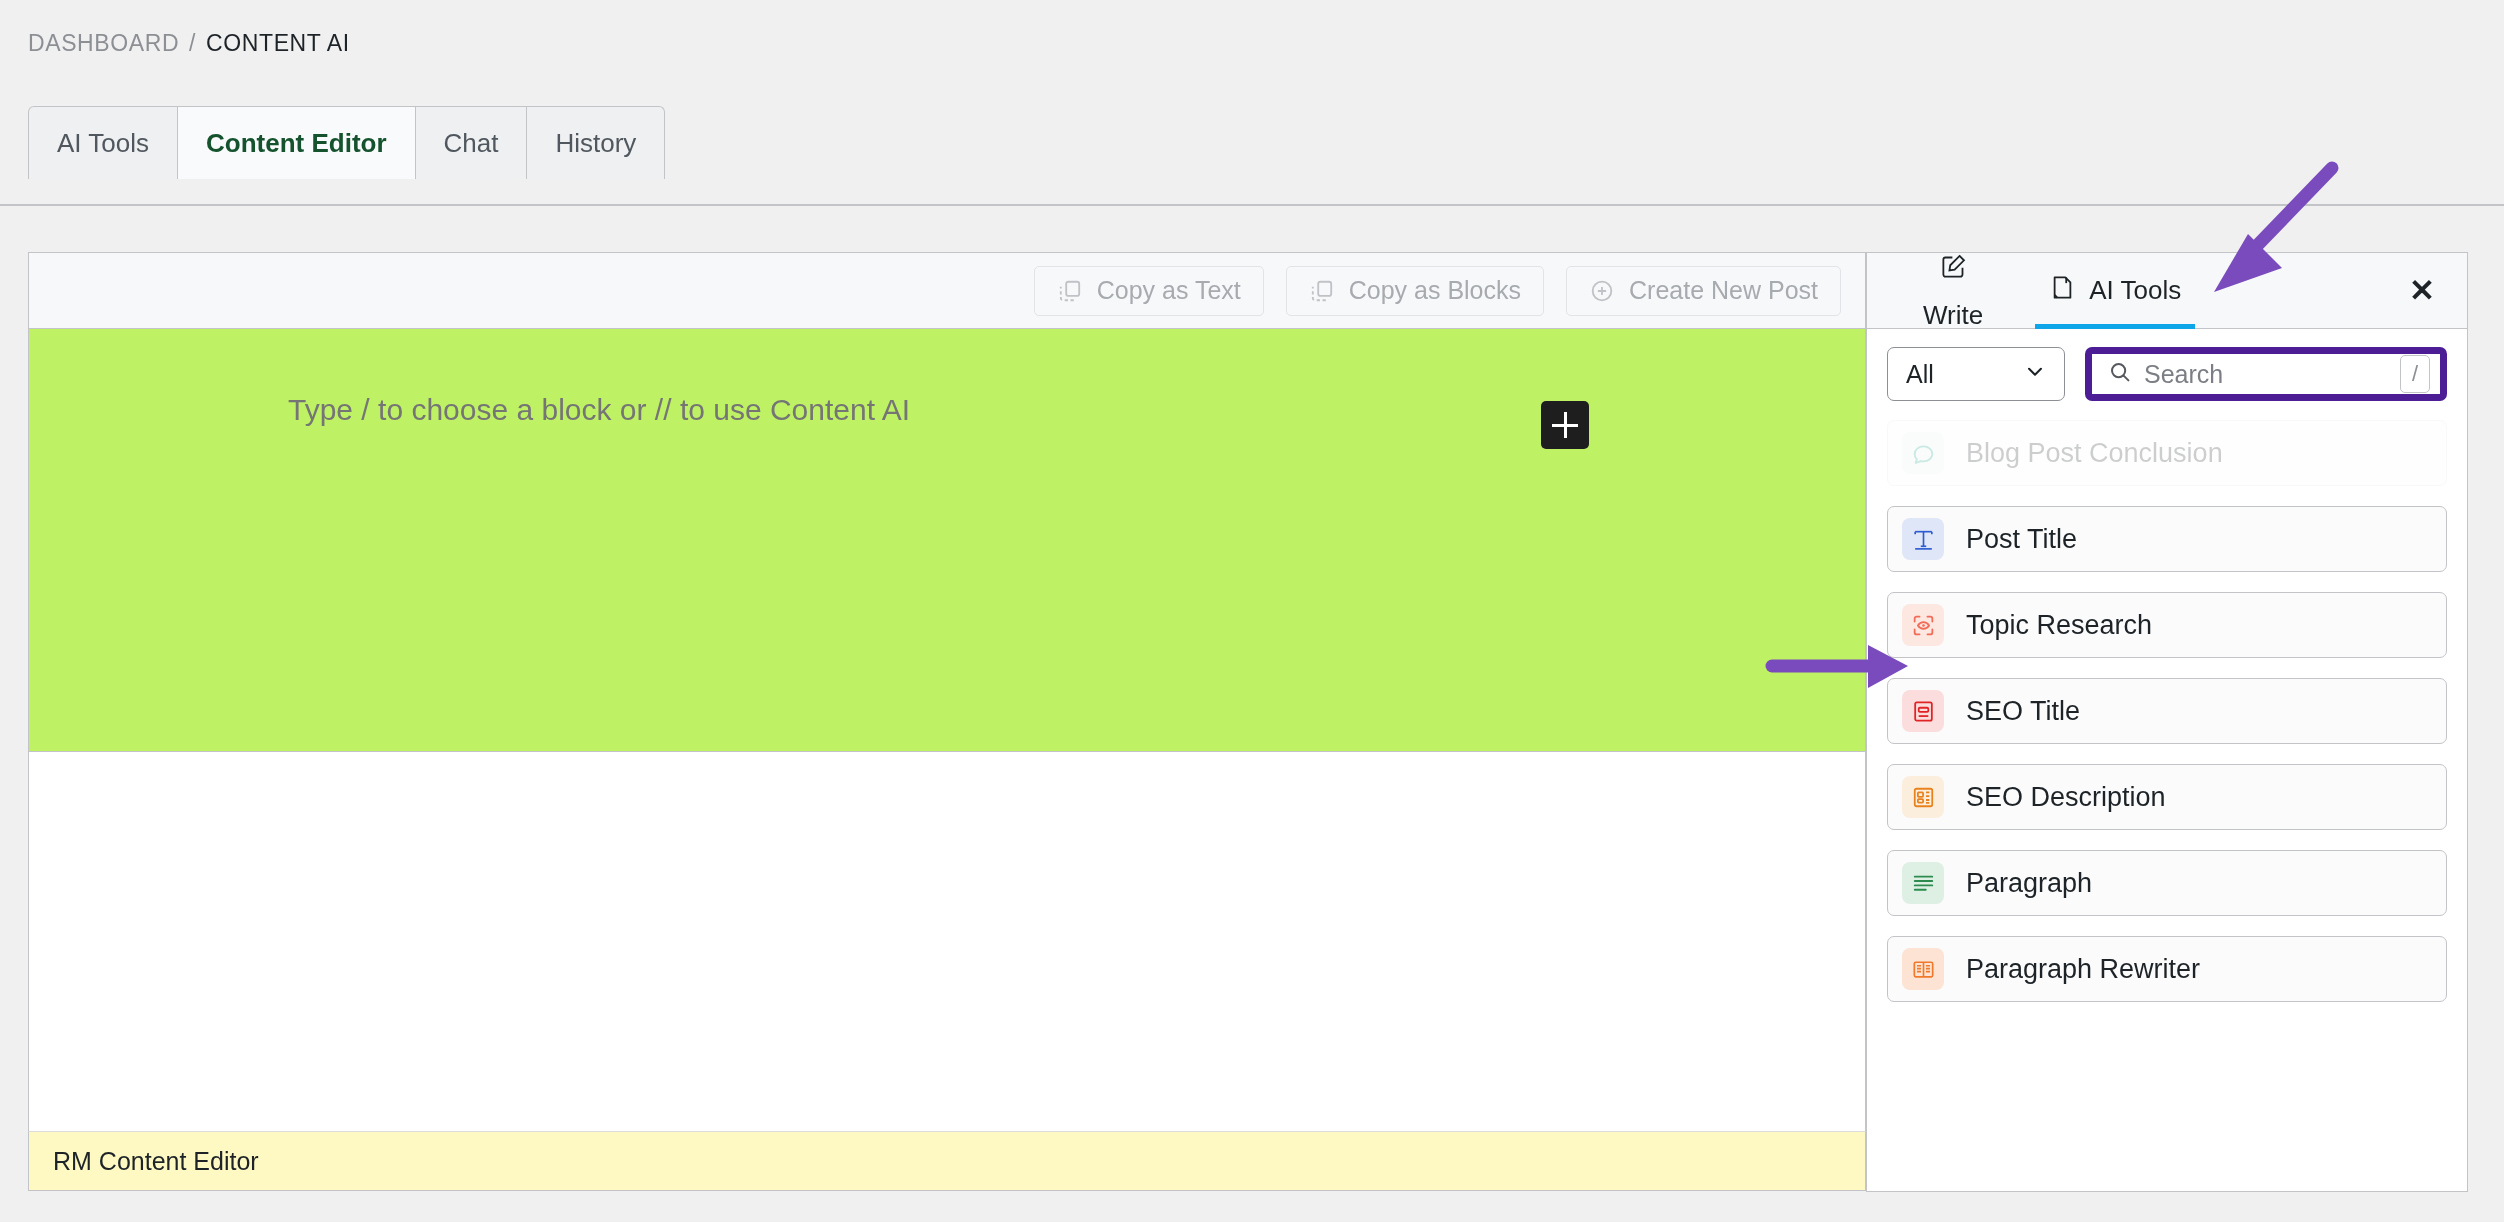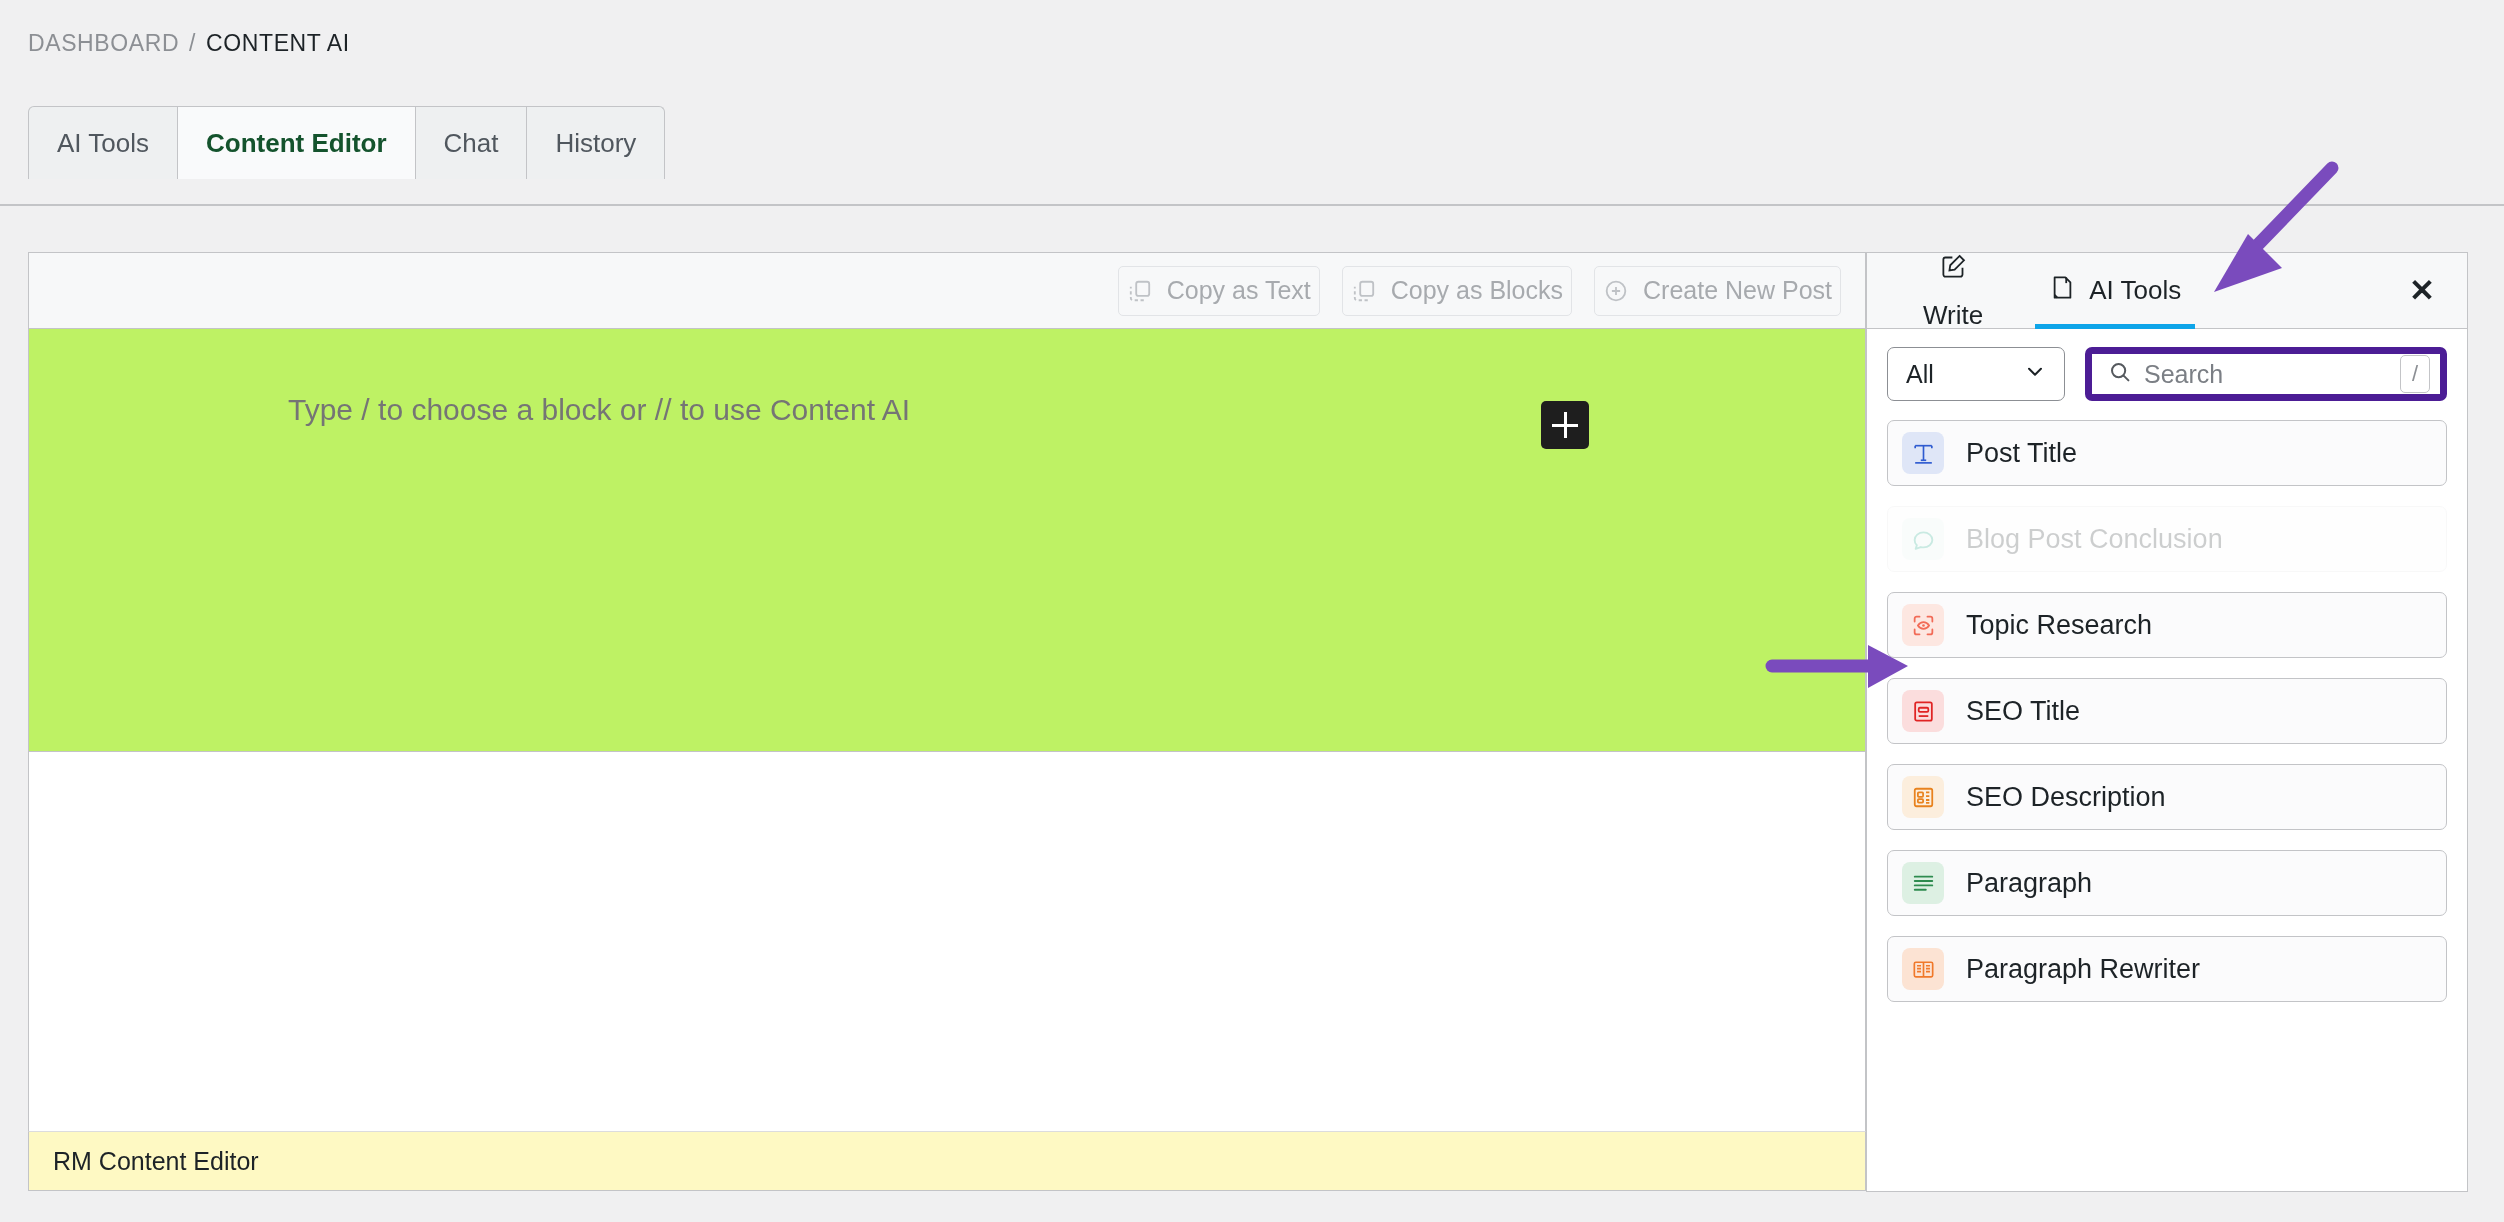--- a/index.html
+++ b/index.html
@@ -64,21 +64,21 @@
   .editor-toolbar {
     height: 76px;
     background: #f7f8f9;
     border-bottom: 1px solid #c3c4c7;
     display: flex; align-items: center; justify-content: flex-end;
     padding-right: 24px;
     gap: 22px;
   }
   .tbtn {
     display: flex; align-items: center; gap: 14px;
-    height: 50px; padding: 0 8px;
+    height: 50px; padding: 0 22px;
     border: 1px solid #e2e4e7; border-radius: 5px;
     background: #f7f8f9;
     color: #a7aaae;
     font-size: 25px;
     cursor: pointer;
     white-space: nowrap;
   }
   .tbtn svg { display: block; }
 
   .canvas {
@@ -336,40 +336,40 @@
       </span>
       <span>AI Tools</span>
     </div>
 
     <div class="ai-close">✕</div>
   </div>
 
   <div class="tool-scroll">
     <div class="spacer-top"></div>
 
+    <div class="tool-item ghost">
+      <span class="tool-ico" style="background:#e8f6f1">
+        <svg width="25" height="25" viewBox="0 0 24 24" fill="none" stroke="#10a37f" stroke-width="1.8">
+          <path d="M20.5 12.4c0 4-3.8 7.2-8.5 7.2a9.8 9.8 0 0 1-2.6-.35L4.5 21l1.1-3.5A6.9 6.9 0 0 1 3.5 12.4c0-4 3.8-7.2 8.5-7.2s8.5 3.2 8.5 7.2z" stroke-linejoin="round"></path>
+        </svg>
+      </span>
+      <span class="tool-label">Blog Post Conclusion</span>
+    </div>
+
     <div class="tool-item">
       <span class="tool-ico" style="background:#dfe6f7">
         <svg width="25" height="25" viewBox="0 0 24 24" fill="none" stroke="#2f5bd0" stroke-width="1.6">
           <path d="M4 4.5h16"></path>
             <path d="M4 4.5v2.4M20 4.5v2.4"></path>
           <path d="M12 4.5v14"></path>
             <path d="M9.4 18.5h5.2"></path>
           <path d="M4 21h16"></path>
         </svg>
       </span>
       <span class="tool-label">Post Title</span>
-    </div>
-
-    <div class="tool-item ghost">
-      <span class="tool-ico" style="background:#e8f6f1">
-        <svg width="25" height="25" viewBox="0 0 24 24" fill="none" stroke="#10a37f" stroke-width="1.8">
-          <path d="M20.5 12.4c0 4-3.8 7.2-8.5 7.2a9.8 9.8 0 0 1-2.6-.35L4.5 21l1.1-3.5A6.9 6.9 0 0 1 3.5 12.4c0-4 3.8-7.2 8.5-7.2s8.5 3.2 8.5 7.2z" stroke-linejoin="round"></path>
-        </svg>
-      </span>
-      <span class="tool-label">Blog Post Conclusion</span>
     </div>
 
     <div class="tool-item">
       <span class="tool-ico" style="background:#fde7e1">
         <svg width="25" height="25" viewBox="0 0 24 24" fill="none" stroke="#f26b57" stroke-width="1.7" stroke-linecap="round">
           <path d="M3.5 8.2V5.4A1.9 1.9 0 0 1 5.4 3.5h2.8"></path>
           <path d="M15.8 3.5h2.8a1.9 1.9 0 0 1 1.9 1.9v2.8"></path>
           <path d="M20.5 15.8v2.8a1.9 1.9 0 0 1-1.9 1.9h-2.8"></path>
           <path d="M8.2 20.5H5.4a1.9 1.9 0 0 1-1.9-1.9v-2.8"></path>
           <path d="M6.6 12s2.2-3.2 5.4-3.2S17.4 12 17.4 12s-2.2 3.2-5.4 3.2S6.6 12 6.6 12z" stroke-linejoin="round"></path>

